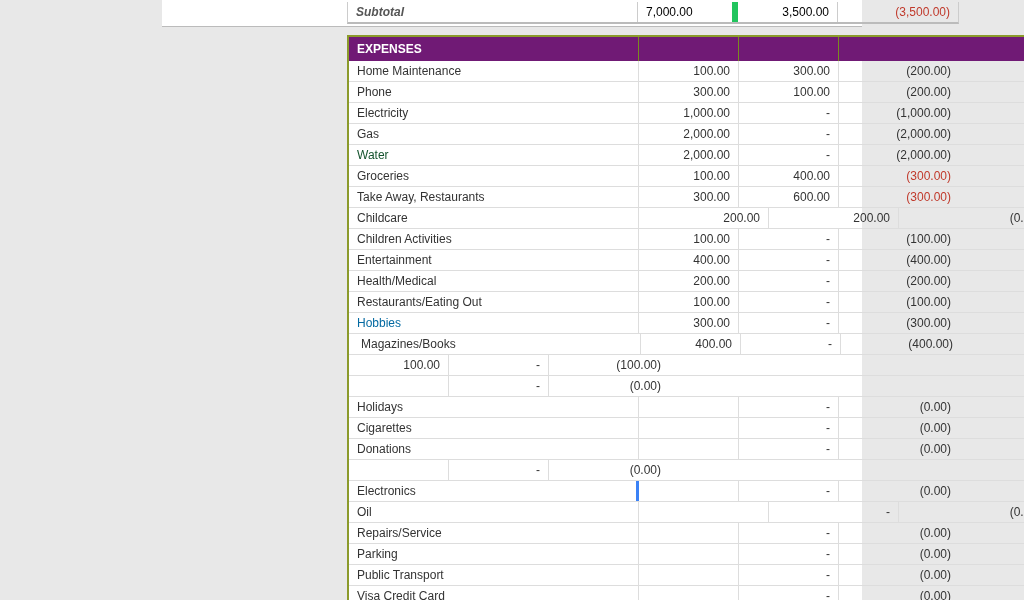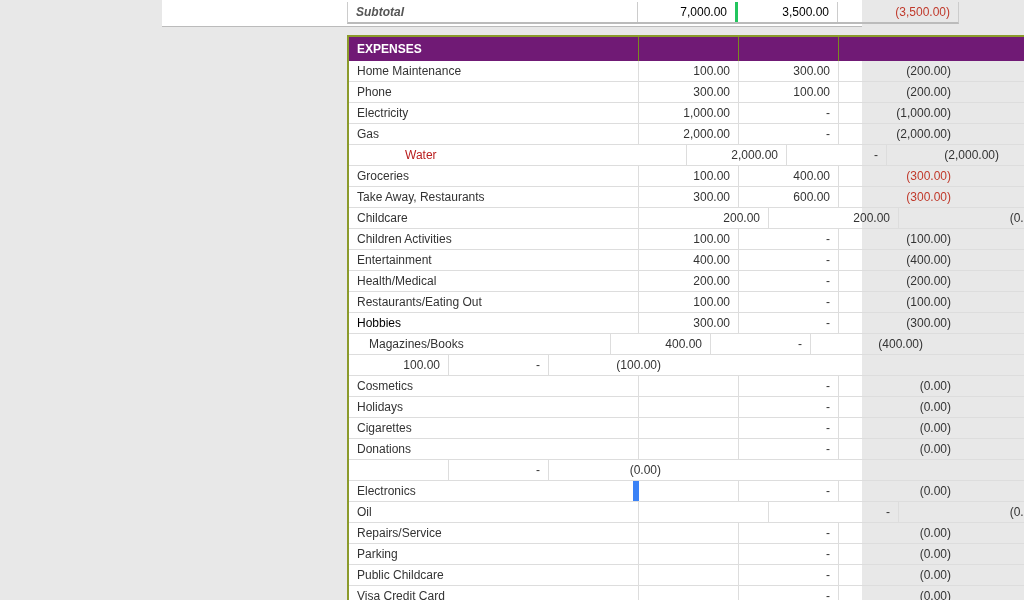--- a/index.html
+++ b/index.html
@@ -17,21 +17,21 @@
 </head>
 <body>
 
 <div style="width:1024px; min-height:600px; background:#e8e8e8; display:flex; justify-content:center; padding-top:0;">
   <div style="width:700px; background:white; font-family:Arial,sans-serif; font-size:12px;">
 
     <div style="display:flex; border-bottom:1px solid #bbb; background:white; padding:2px 0;">
       <div style="width:185px; min-width:185px;"></div>
       <div style="flex:1; display:flex; border:1px solid #ccc; border-top:none; border-bottom:2px solid #bbb;">
         <div style="width:290px; padding:3px 8px; border-right:1px solid #ccc; font-weight:bold; font-style:italic; color:#555;">Subtotal</div>
-        <div style="width:100px; padding:3px 8px; text-align:right; border-right:3px solid #22c55e;">7,000.00</div>
+        <div style="width:100px; padding:3px 8px; border-right:6px solid #22c55e;">7,000.00</div>
         <div style="width:100px; padding:3px 8px; text-align:right; border-right:1px solid #ccc;">3,500.00</div>
         <div style="width:120px; padding:3px 8px; text-align:right; color:#c0392b;">(3,500.00)</div>
       </div>
       <div style="width:185px; min-width:185px;"></div>
     </div>
 
     <div style="height:8px; background:#e8e8e8;"></div>
 
     <div style="display:flex;">
       <div style="width:185px; min-width:185px; background:#e8e8e8;"></div>
@@ -63,21 +63,21 @@
     <div style="width:100px; padding:3px 8px; text-align:right; border-right:1px solid #ddd; color:#333;">-</div>
     <div style="width:120px; padding:3px 8px; text-align:right; color:#333;">(1,000.00)</div>
   </div>
             <div style="display: flex; border-bottom: 1px solid rgb(221, 221, 221);">
     <div style="width:290px; padding:3px 8px; border-right:1px solid #ddd; color:#333;">Gas</div>
     <div style="width:100px; padding:3px 8px; text-align:right; border-right:1px solid #ddd; color:#333;">2,000.00</div>
     <div style="width:100px; padding:3px 8px; text-align:right; border-right:1px solid #ddd; color:#333;">-</div>
     <div style="width:120px; padding:3px 8px; text-align:right; color:#333;">(2,000.00)</div>
   </div>
             <div style="display: flex; border-bottom: 1px solid rgb(221, 221, 221);">
-    <div style="width:290px; padding:3px 8px; border-right:1px solid #ddd; color:#b91c1c;margin-left:48px;">Water</div>
+    <div style="width:290px; padding:3px 8px; border-right:1px solid #ddd; color:#14532d;">Water</div>
     <div style="width:100px; padding:3px 8px; text-align:right; border-right:1px solid #ddd; color:#333;">2,000.00</div>
     <div style="width:100px; padding:3px 8px; text-align:right; border-right:1px solid #ddd; color:#333;">-</div>
     <div style="width:120px; padding:3px 8px; text-align:right; color:#333;">(2,000.00)</div>
   </div>
             <div style="display: flex; border-bottom: 1px solid rgb(221, 221, 221);">
     <div style="width:290px; padding:3px 8px; border-right:1px solid #ddd; color:#333;">Groceries</div>
     <div style="width:100px; padding:3px 8px; text-align:right; border-right:1px solid #ddd; color:#333;">100.00</div>
     <div style="width:100px; padding:3px 8px; text-align:right; border-right:1px solid #ddd; color:#333;">400.00</div>
     <div style="width:120px; padding:3px 8px; text-align:right; color:#c0392b;">(300.00)</div>
   </div>
@@ -111,38 +111,37 @@
     <div style="width:100px; padding:3px 8px; text-align:right; border-right:1px solid #ddd; color:#333;">-</div>
     <div style="width:120px; padding:3px 8px; text-align:right; color:#333;">(200.00)</div>
   </div>
             <div style="display: flex; border-bottom: 1px solid rgb(221, 221, 221);">
     <div style="width:290px; padding:3px 8px; border-right:1px solid #ddd; color:#333;">Restaurants/Eating Out</div>
     <div style="width:100px; padding:3px 8px; text-align:right; border-right:1px solid #ddd; color:#333;">100.00</div>
     <div style="width:100px; padding:3px 8px; text-align:right; border-right:1px solid #ddd; color:#333;">-</div>
     <div style="width:120px; padding:3px 8px; text-align:right; color:#333;">(100.00)</div>
   </div>
             <div style="display: flex; border-bottom: 1px solid rgb(221, 221, 221);">
-    <div style="width:290px; padding:3px 8px; border-right:1px solid #ddd; color:#000000;">Hobbies</div>
+    <div style="width:290px; padding:3px 8px; border-right:1px solid #ddd; color:#0369a1;">Hobbies</div>
     <div style="width:100px; padding:3px 8px; text-align:right; border-right:1px solid #ddd; color:#333;">300.00</div>
     <div style="width:100px; padding:3px 8px; text-align:right; border-right:1px solid #ddd; color:#333;">-</div>
     <div style="width:120px; padding:3px 8px; text-align:right; color:#333;">(300.00)</div>
   </div>
             <div style="display: flex; border-bottom: 1px solid rgb(221, 221, 221);">
-    <div style="width:262px; padding:3px 20px; border-right:1px solid #ddd; color:#333;">Magazines/Books</div>
+    <div style="width:292px; padding:3px 12px; border-right:1px solid #ddd; color:#333;">Magazines/Books</div>
     <div style="width:100px; padding:3px 8px; text-align:right; border-right:1px solid #ddd; color:#333;">400.00</div>
     <div style="width:100px; padding:3px 8px; text-align:right; border-right:1px solid #ddd; color:#333;">-</div>
     <div style="width:120px; padding:3px 8px; text-align:right; color:#333;">(400.00)</div>
   </div>
             <div style="display: flex; border-bottom: 1px solid rgb(221, 221, 221);">
     <div style="width:100px; padding:3px 8px; text-align:right; border-right:1px solid #ddd; color:#333;">100.00</div>
     <div style="width:100px; padding:3px 8px; text-align:right; border-right:1px solid #ddd; color:#333;">-</div>
     <div style="width:120px; padding:3px 8px; text-align:right; color:#333;">(100.00)</div>
   </div>
             <div style="display: flex; border-bottom: 1px solid rgb(221, 221, 221);">
-    <div style="width:290px; padding:3px 8px; border-right:1px solid #ddd; color:#333;">Cosmetics</div>
     <div style="width:100px; padding:3px 8px; text-align:right; border-right:1px solid #ddd; color:#333;"></div>
     <div style="width:100px; padding:3px 8px; text-align:right; border-right:1px solid #ddd; color:#333;">-</div>
     <div style="width:120px; padding:3px 8px; text-align:right; color:#333;">(0.00)</div>
   </div>
             <div style="display: flex; border-bottom: 1px solid rgb(221, 221, 221);">
     <div style="width:290px; padding:3px 8px; border-right:1px solid #ddd; color:#333;">Holidays</div>
     <div style="width:100px; padding:3px 8px; text-align:right; border-right:1px solid #ddd; color:#333;"></div>
     <div style="width:100px; padding:3px 8px; text-align:right; border-right:1px solid #ddd; color:#333;">-</div>
     <div style="width:120px; padding:3px 8px; text-align:right; color:#333;">(0.00)</div>
   </div>
@@ -157,21 +156,21 @@
     <div style="width:100px; padding:3px 8px; text-align:right; border-right:1px solid #ddd; color:#333;"></div>
     <div style="width:100px; padding:3px 8px; text-align:right; border-right:1px solid #ddd; color:#333;">-</div>
     <div style="width:120px; padding:3px 8px; text-align:right; color:#333;">(0.00)</div>
   </div>
             <div style="display: flex; border-bottom: 1px solid rgb(221, 221, 221);">
     <div style="width:100px; padding:3px 8px; text-align:right; border-right:1px solid #ddd; color:#333;"></div>
     <div style="width:100px; padding:3px 8px; text-align:right; border-right:1px solid #ddd; color:#333;">-</div>
     <div style="width:120px; padding:3px 8px; text-align:right; color:#333;">(0.00)</div>
   </div>
             <div style="display: flex; border-bottom: 1px solid rgb(221, 221, 221);">
-    <div style="width:290px; padding:3px 8px; border-right:6px solid #3b82f6; color:#333;">Electronics</div>
+    <div style="width:290px; padding:3px 8px; border-right:3px solid #3b82f6; color:#333;">Electronics</div>
     <div style="width:100px; padding:3px 8px; text-align:right; border-right:1px solid #ddd; color:#333;"></div>
     <div style="width:100px; padding:3px 8px; text-align:right; border-right:1px solid #ddd; color:#333;">-</div>
     <div style="width:120px; padding:3px 8px; text-align:right; color:#333;">(0.00)</div>
   </div>
             <div style="display: flex; border-bottom: 1px solid rgb(221, 221, 221); gap: 30px;">
     <div style="width:290px; padding:3px 8px; border-right:1px solid #ddd; color:#333;">Oil</div>
     <div style="width:100px; padding:3px 8px; text-align:right; border-right:1px solid #ddd; color:#333;"></div>
     <div style="width:100px; padding:3px 8px; text-align:right; border-right:1px solid #ddd; color:#333;">-</div>
     <div style="width:120px; padding:3px 8px; text-align:right; color:#333;">(0.00)</div>
   </div>
@@ -181,21 +180,21 @@
     <div style="width:100px; padding:3px 8px; text-align:right; border-right:1px solid #ddd; color:#333;">-</div>
     <div style="width:120px; padding:3px 8px; text-align:right; color:#333;">(0.00)</div>
   </div>
             <div style="display: flex; border-bottom: 1px solid rgb(221, 221, 221);">
     <div style="width:290px; padding:3px 8px; border-right:1px solid #ddd; color:#333;">Parking</div>
     <div style="width:100px; padding:3px 8px; text-align:right; border-right:1px solid #ddd; color:#333;"></div>
     <div style="width:100px; padding:3px 8px; text-align:right; border-right:1px solid #ddd; color:#333;">-</div>
     <div style="width:120px; padding:3px 8px; text-align:right; color:#333;">(0.00)</div>
   </div>
             <div style="display: flex; border-bottom: 1px solid rgb(221, 221, 221);">
-    <div style="width:290px; padding:3px 8px; border-right:1px solid #ddd; color:#333;">Public Childcare</div>
+    <div style="width:290px; padding:3px 8px; border-right:1px solid #ddd; color:#333;">Public Transport</div>
     <div style="width:100px; padding:3px 8px; text-align:right; border-right:1px solid #ddd; color:#333;"></div>
     <div style="width:100px; padding:3px 8px; text-align:right; border-right:1px solid #ddd; color:#333;">-</div>
     <div style="width:120px; padding:3px 8px; text-align:right; color:#333;">(0.00)</div>
   </div>
             <div style="display: flex; border-bottom: 1px solid rgb(221, 221, 221);">
     <div style="width:290px; padding:3px 8px; border-right:1px solid #ddd; color:#333;">Visa Credit Card</div>
     <div style="width:100px; padding:3px 8px; text-align:right; border-right:1px solid #ddd; color:#333;"></div>
     <div style="width:100px; padding:3px 8px; text-align:right; border-right:1px solid #ddd; color:#333;">-</div>
     <div style="width:120px; padding:3px 8px; text-align:right; color:#333;">(0.00)</div>
   </div>

